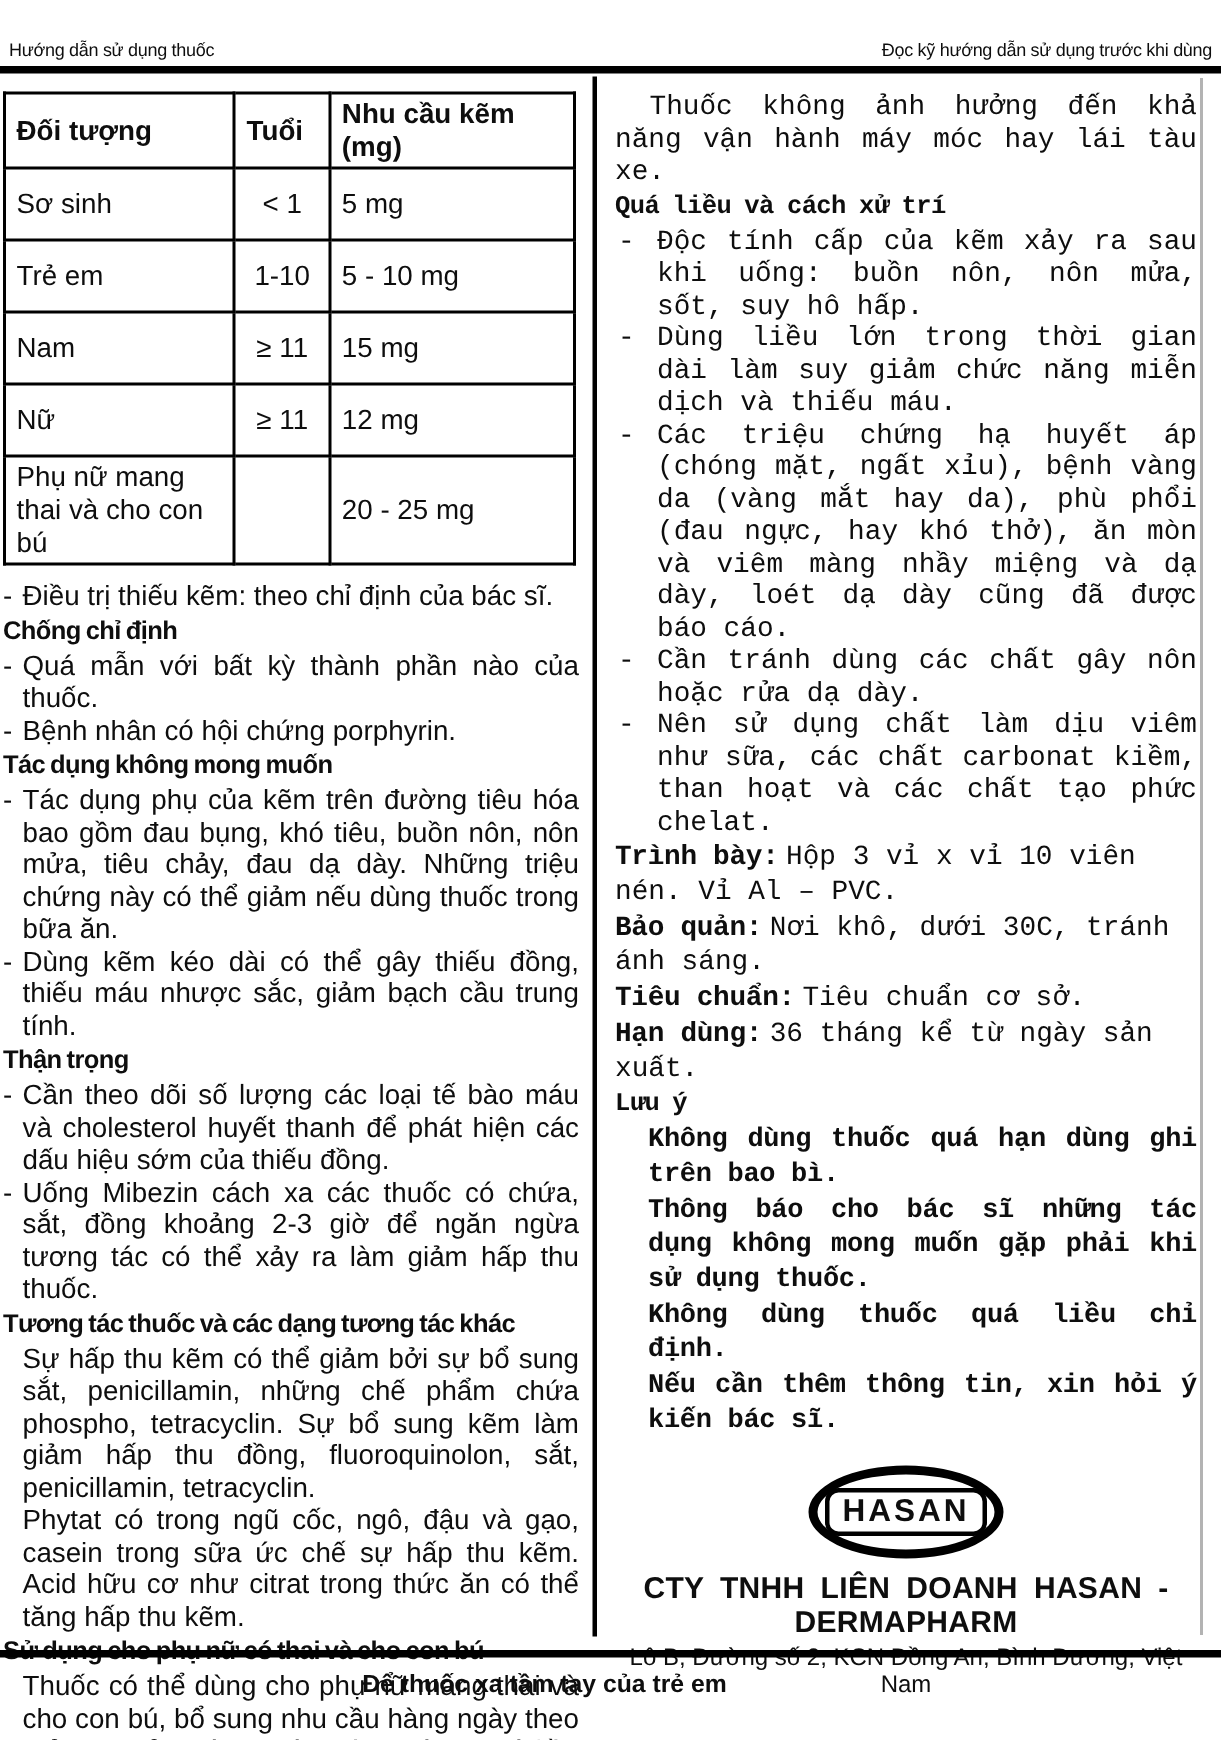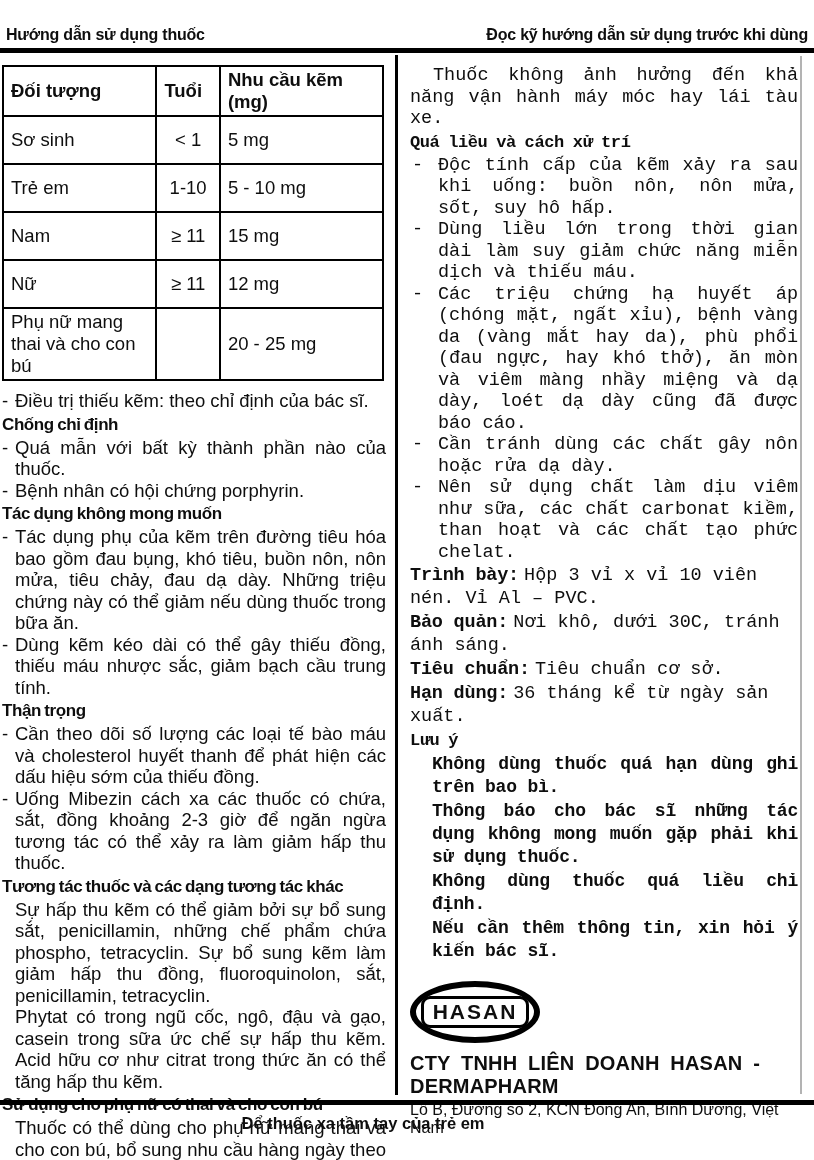--- a/index.html
+++ b/index.html
@@ -5,21 +5,21 @@
   html,body { margin:0; padding:0; background:#e8e8e8; }
   .page {
     position:relative; width:814px; height:1160px; margin:0 auto;
     background:#ffffff; color:#0e0e0e;
     font-family:"Liberation Sans", sans-serif;
     overflow:hidden;
   }
   
   .header { display:flex; justify-content:space-between; align-items:flex-end;
             padding:26px 6px 0 6px; }
-  .header .ht { font-weight:700; font-size:16px; letter-spacing:-0.2px; }
+  .header .ht { font-weight:400; font-size:12px; letter-spacing:-0.2px; }
   .hrule { height:5px; background:#000; margin-top:4px; }
 
   
   .main { position:relative; height:1045px; }
   .col-divider { position:absolute; left:395px; top:2px; width:3px; height:1040px; background:#000; }
   .scan-edge { position:absolute; left:800px; top:3px; width:2px; height:1038px; background:#b3b3b3; }
 
   .col-left  { position:absolute; left:2px;   top:12px; width:384px; }
   .col-right { position:absolute; left:410px; top:12px; width:388px;font-family:Liberation Mono, monospace; }
 
@@ -40,21 +40,21 @@
   .col-right .bullet .dash { flex-basis:28px; padding-left:2px; box-sizing:border-box; }
   .bullet .bt { flex:1; }
   .p   { padding-left:13px; }
   .pi  { text-indent:23px; }
   .lbl { font-size:18.5px; line-height:23px; margin:1px 0; text-align:left; }
   .lbl b { margin-right:5px; letter-spacing:-0.2px; }
   .note { font-weight:700; font-size:18px; line-height:23px; padding-left:22px;
           text-align:justify; letter-spacing:-0.2px; margin:1px 0; }
 
   
-  .brand { position:absolute; left:410px; top:928px; width:388px; }
+  .brand { position:absolute; left:410px; top:928px; width:388px; text-align:center; }
   .logo { display:inline-flex; align-items:center; justify-content:center;
           width:118px; height:50px; border:6px solid #000; border-radius:50%; background:#fff; }
   .logo-pill { border:3px solid #000; border-radius:9px; padding:1px 9px;
                font-weight:700; font-size:21px; letter-spacing:2px; }
   .co-name { margin-top:9px; font-weight:700; font-size:20px; word-spacing:5px; letter-spacing:0.2px; }
   .co-addr { margin-top:3px; font-size:16px; }
 
   
   .frule { position:absolute; left:0; top:1100px; width:814px; height:5px; background:#000; }
   .ftext { position:absolute; left:0; top:1114px; width:726px; text-align:center;

